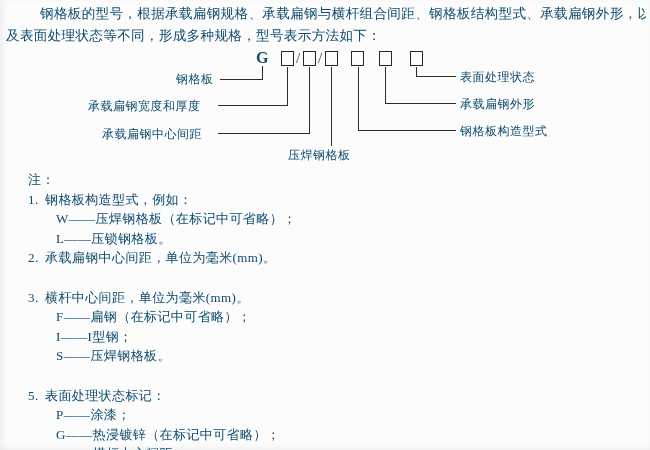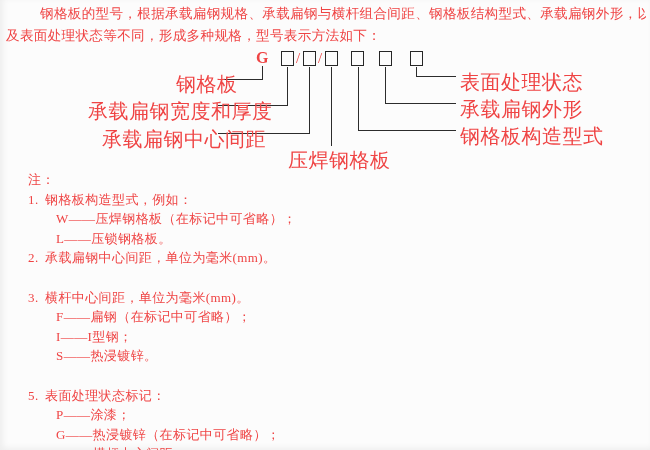--- a/index.html
+++ b/index.html
@@ -1,30 +1,30 @@
 <!DOCTYPE html>
 <html><head>
 <meta charset="utf-8">
 <style>
   html,body{margin:0;padding:0;background:#e9e9e9;}
   .page{
     position:relative;width:650px;height:450px;margin:0 auto;
-    background:#fcfcfc;color:#ef4444;overflow:hidden;
+    background:#fcfcfc;color:#0c4a6e;overflow:hidden;
     font-family:"Liberation Serif","DejaVu Serif",serif;
     box-shadow:inset 3px -2px 6px rgba(0,0,0,0.06);
   }
   .intro{position:absolute;left:6px;top:3px;width:640px;font-size:13.6px;line-height:22px;}
   .intro-line{white-space:nowrap;overflow:hidden;letter-spacing:0.3px;}
   .indent{text-indent:34px;}
   .gsym{position:absolute;left:256px;top:49px;font-size:16px;font-weight:bold;}
   .slash{position:absolute;top:50px;font-size:15px;}
   .pbox{position:absolute;top:51px;width:11px;height:13px;border:1.5px solid #262626;background:transparent;}
   .vline{position:absolute;width:0;border-left:1px solid #2c2c2c;}
   .hline{position:absolute;height:0;border-top:1px solid #2c2c2c;}
-  .dlabel{position:absolute;font-size:20px;white-space:nowrap;letter-spacing:0.5px;}
+  .dlabel{position:absolute;font-size:12px;white-space:nowrap;letter-spacing:0.5px;}
   .notes{position:absolute;left:28px;top:170px;font-size:13px;letter-spacing:0.4px;}
   .nline{line-height:19.5px;height:19.5px;white-space:nowrap;}
   .nnum{display:inline-block;width:17px;}
   .nsub{padding-left:28px;}
   .gap{margin-top:20px;}
 </style>
 </head>
 <body>
 
 <div class="page">
@@ -82,21 +82,21 @@
     <div class="nline"><span class="nnum">1.</span><span>钢格板构造型式，例如：</span></div>
     <div class="nline nsub">W——压焊钢格板（在标记中可省略）；</div>
     <div class="nline nsub">L——压锁钢格板。</div>
 
     <div class="nline"><span class="nnum">2.</span><span>承载扁钢中心间距，单位为毫米(mm)。</span></div>
 
     <div class="nline gap"><span class="nnum">3.</span><span>横杆中心间距，单位为毫米(mm)。</span></div>
 
     <div class="nline nsub">F——扁钢（在标记中可省略）；</div>
     <div class="nline nsub">I——I型钢；</div>
-    <div class="nline nsub">S——热浸镀锌。</div>
+    <div class="nline nsub">S——压焊钢格板。</div>
 
     <div class="nline gap"><span class="nnum">5.</span><span>表面处理状态标记：</span></div>
     <div class="nline nsub">P——涂漆；</div>
     <div class="nline nsub">G——热浸镀锌（在标记中可省略）；</div>
     <div class="nline nsub">U——横杆中心间距。</div>
   </div>
 
 </div>
 
 </body></html>

